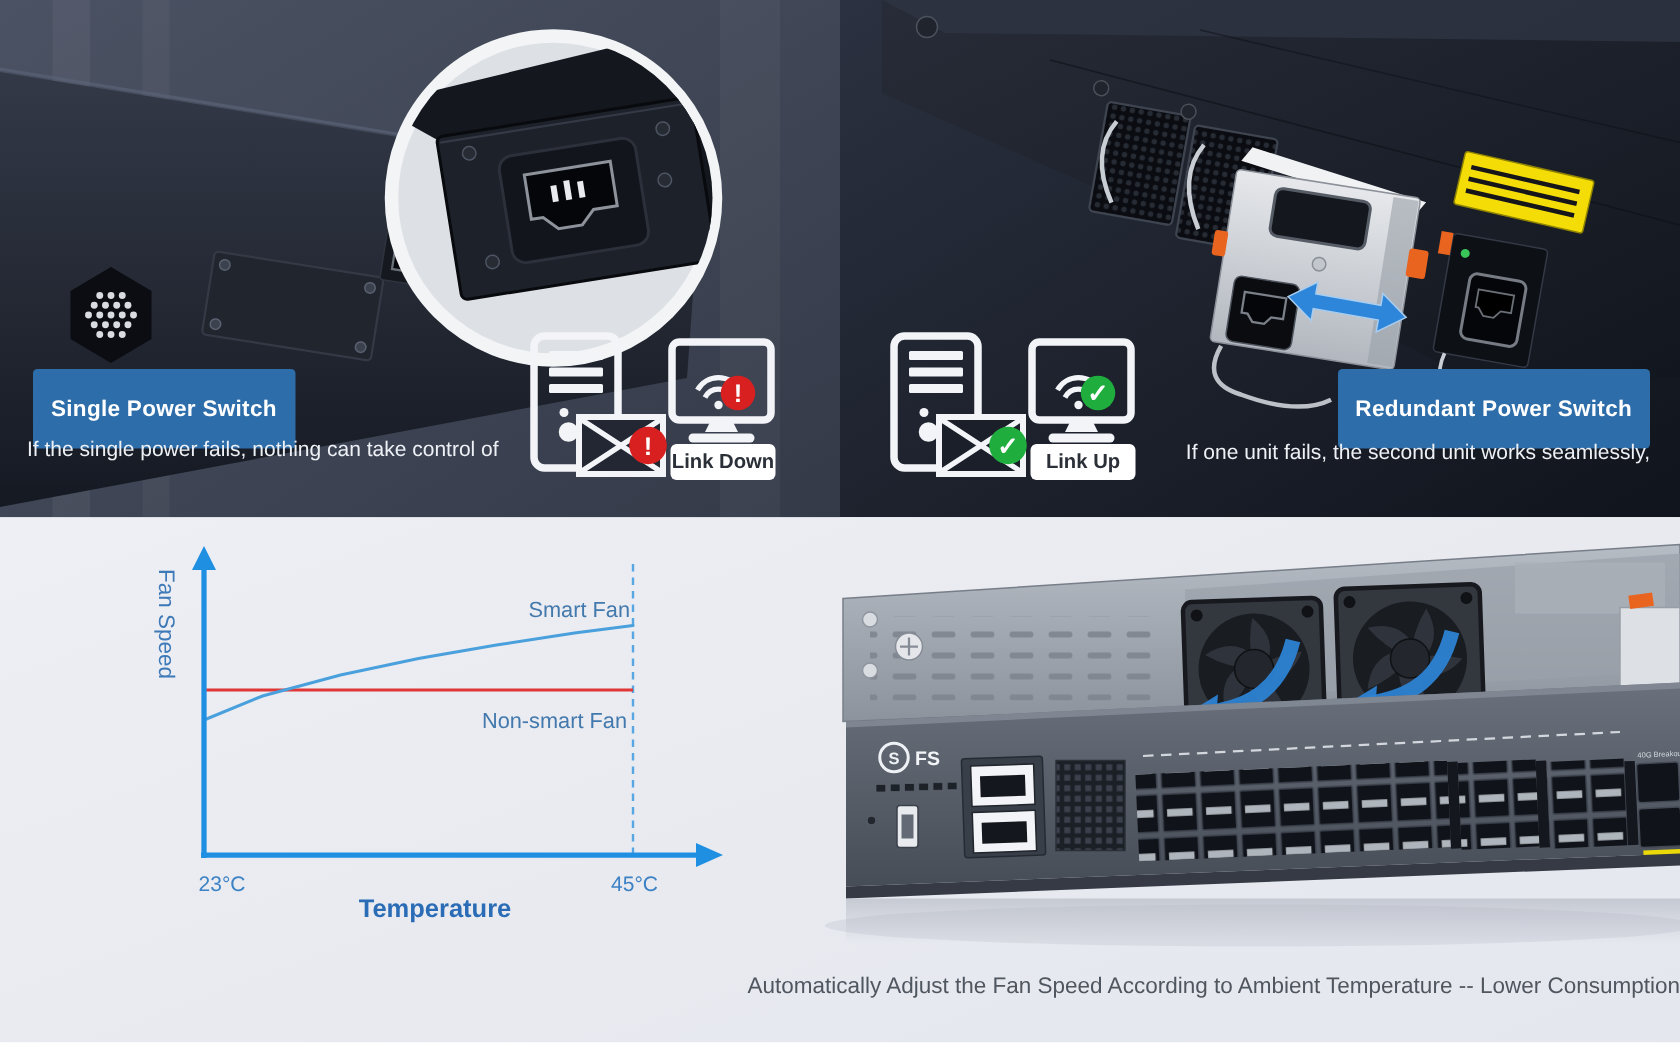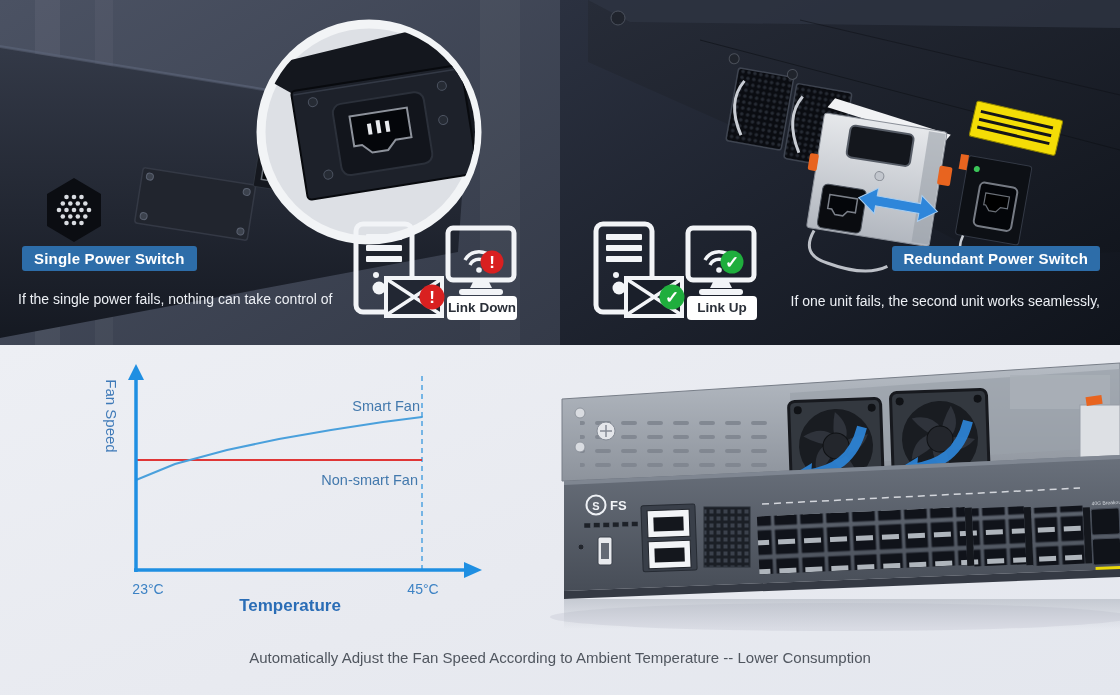--- a/index.html
+++ b/index.html
@@ -3,33 +3,33 @@
 <meta charset="utf-8">
 <style>
   html,body{margin:0;padding:0;background:#ffffff;}
   .stage{position:relative;width:1120px;height:695px;overflow:hidden;
          font-family:"Liberation Sans",sans-serif;}
   .panel{position:absolute;top:0;width:560px;height:345px;overflow:hidden;}
   #panel-single{left:0;}
   #panel-redundant{left:560px;}
   .photo{position:absolute;left:0;top:0;}
   .badge{position:absolute;top:246px;color:#fff;font-size:15px;font-weight:bold;
-         padding:4px 12px;border-radius:3px;letter-spacing:.2px;white-space:nowrap;}
+         padding:18px 12px;border-radius:3px;letter-spacing:.2px;white-space:nowrap;}
   .badge.left{left:22px;}
   .badge.right{right:20px;}
   .desc{position:absolute;color:#edf0f5;font-size:14px;line-height:21px;}
   .desc.left{left:18px;top:277px;text-align:left;}
   .desc.right{right:20px;top:279px;text-align:left;}
   .desc span{display:block;margin-top:12px;}
   .cluster{position:absolute;}
   #bottom{position:absolute;left:0;top:345px;width:1120px;height:350px;
           background:linear-gradient(160deg,#edeff4 0%,#e8eaf0 55%,#e4e7ee 100%);}
   #chart{position:absolute;left:60px;top:13px;}
   #switch-photo{position:absolute;left:540px;top:2px;}
-  .caption{position:absolute;left:0;top:304px;width:1120px;text-align:center;
+  .caption{position:absolute;left:0;top:304px;width:1120px;text-align:right;
            color:#50565f;font-size:15px;}
   svg text{font-family:"Liberation Sans",sans-serif;}
   .pill-text{font-size:13.5px;font-weight:bold;fill:#2a2f38;}
   .sym{font-size:17px;font-weight:bold;fill:#ffffff;}
   .tick{font-size:14px;fill:#3c82c4;}
   .series-label{font-size:14.5px;fill:#4379ad;}
   .xlabel{font-size:17px;font-weight:bold;fill:#2a6db6;}
   .ylabel{font-size:15px;fill:#3f7ab8;}
   .dashed{stroke:#58a7e2;stroke-width:1.6;stroke-dasharray:5,4;fill:none;}
   .brand-text{font-size:13px;font-weight:bold;fill:#f2f4f7;}

